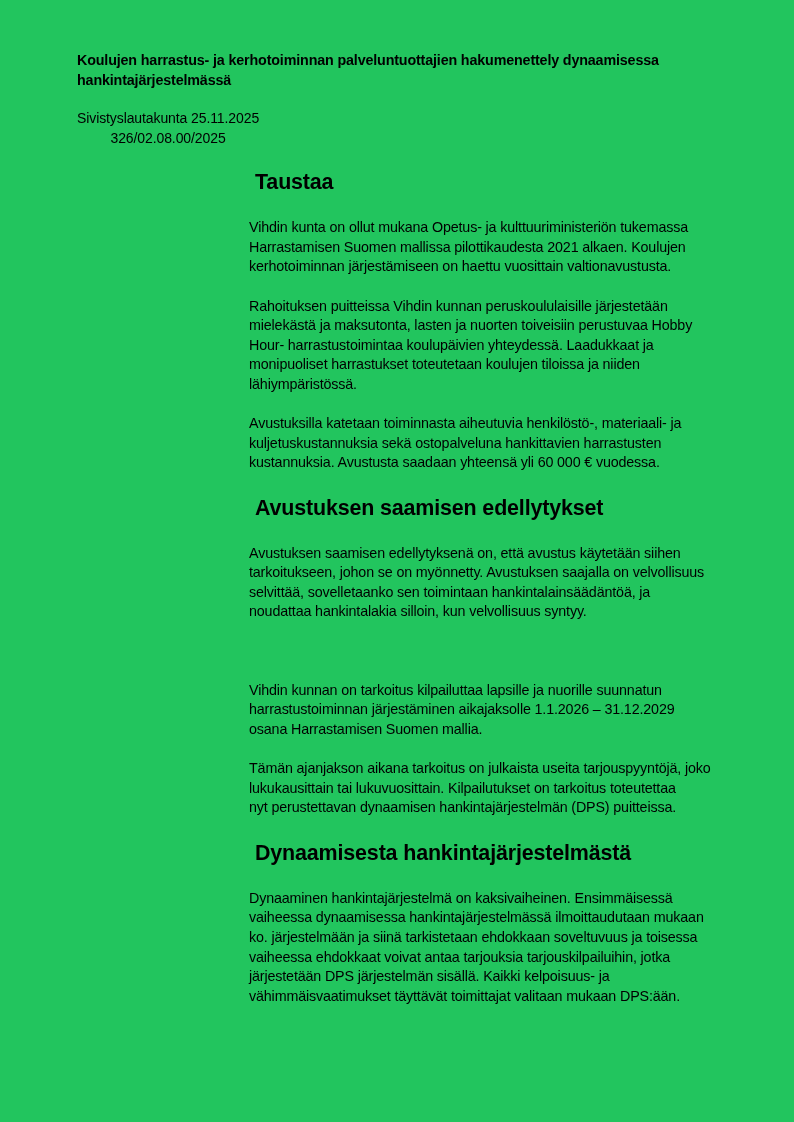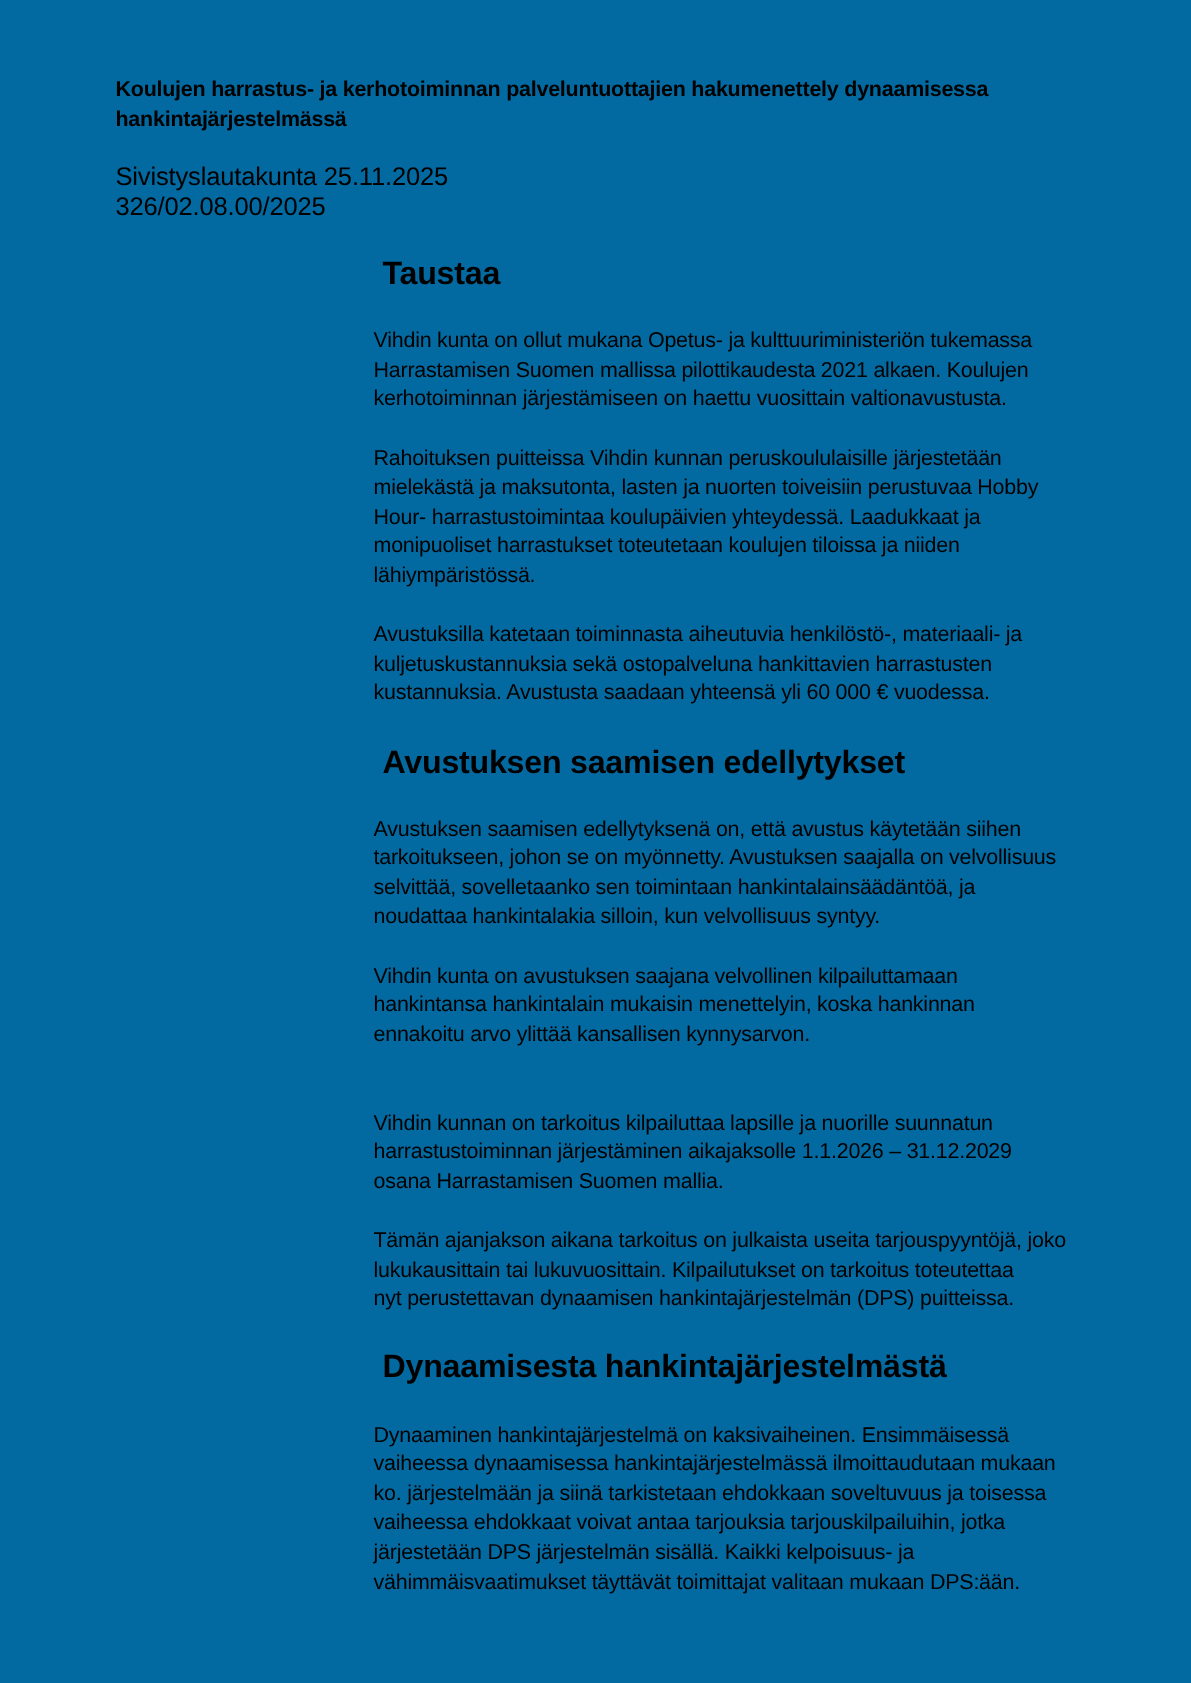--- a/index.html
+++ b/index.html
@@ -13,39 +13,40 @@
       position: relative;
       overflow: hidden;
       font-family: "Liberation Sans", "DejaVu Sans", sans-serif;
       color: #000000;
     }
     .page {
       position: absolute;
       left: 0; top: 0;
       width: 794px;
       height: 1122px;
-      background: #0369a1;
+      background: #22c55e;
     }
     .doc-title {
       position: absolute;
       left: 77px;
       top: 50px;
       width: 640px;
       font-size: 14.3px;
       font-weight: bold;
       line-height: 20px;
       letter-spacing: -0.15px;
     }
     .meta {
       position: absolute;
       left: 77px;
       top: 108px;
-      font-size: 17px;
+      font-size: 14px;
       line-height: 20px;
       letter-spacing: -0.1px;
+      text-align: center;
     }
     .body-col {
       position: absolute;
       left: 249px;
       top: 167px;
       width: 500px;
       font-size: 14.3px;
       line-height: 19.6px;
       letter-spacing: -0.15px;
     }
@@ -111,25 +112,20 @@
     <div>
       <h2 class="section-heading">Avustuksen saamisen edellytykset</h2>
       <div class="gap"></div>
       <p class="para">
         <span class="line">Avustuksen saamisen edellytyksenä on, että avustus käytetään siihen</span>
         <span class="line">tarkoitukseen, johon se on myönnetty. Avustuksen saajalla on velvollisuus</span>
         <span class="line">selvittää, sovelletaanko sen toimintaan hankintalainsäädäntöä, ja</span>
         <span class="line">noudattaa hankintalakia silloin, kun velvollisuus syntyy.</span>
       </p>
       <div class="gap"></div>
-      <p class="para">
-        <span class="line">Vihdin kunta on avustuksen saajana velvollinen kilpailuttamaan</span>
-        <span class="line">hankintansa hankintalain mukaisin menettelyin, koska hankinnan</span>
-        <span class="line">ennakoitu arvo ylittää kansallisen kynnysarvon.</span>
-      </p>
     </div>
 
     <div class="gap"></div>
 
     <div>
       <div class="gap"></div>
       <p class="para">
         <span class="line">Vihdin kunnan on tarkoitus kilpailuttaa lapsille ja nuorille suunnatun</span>
         <span class="line">harrastustoiminnan järjestäminen aikajaksolle 1.1.2026 – 31.12.2029</span>
         <span class="line">osana Harrastamisen Suomen mallia.</span>

